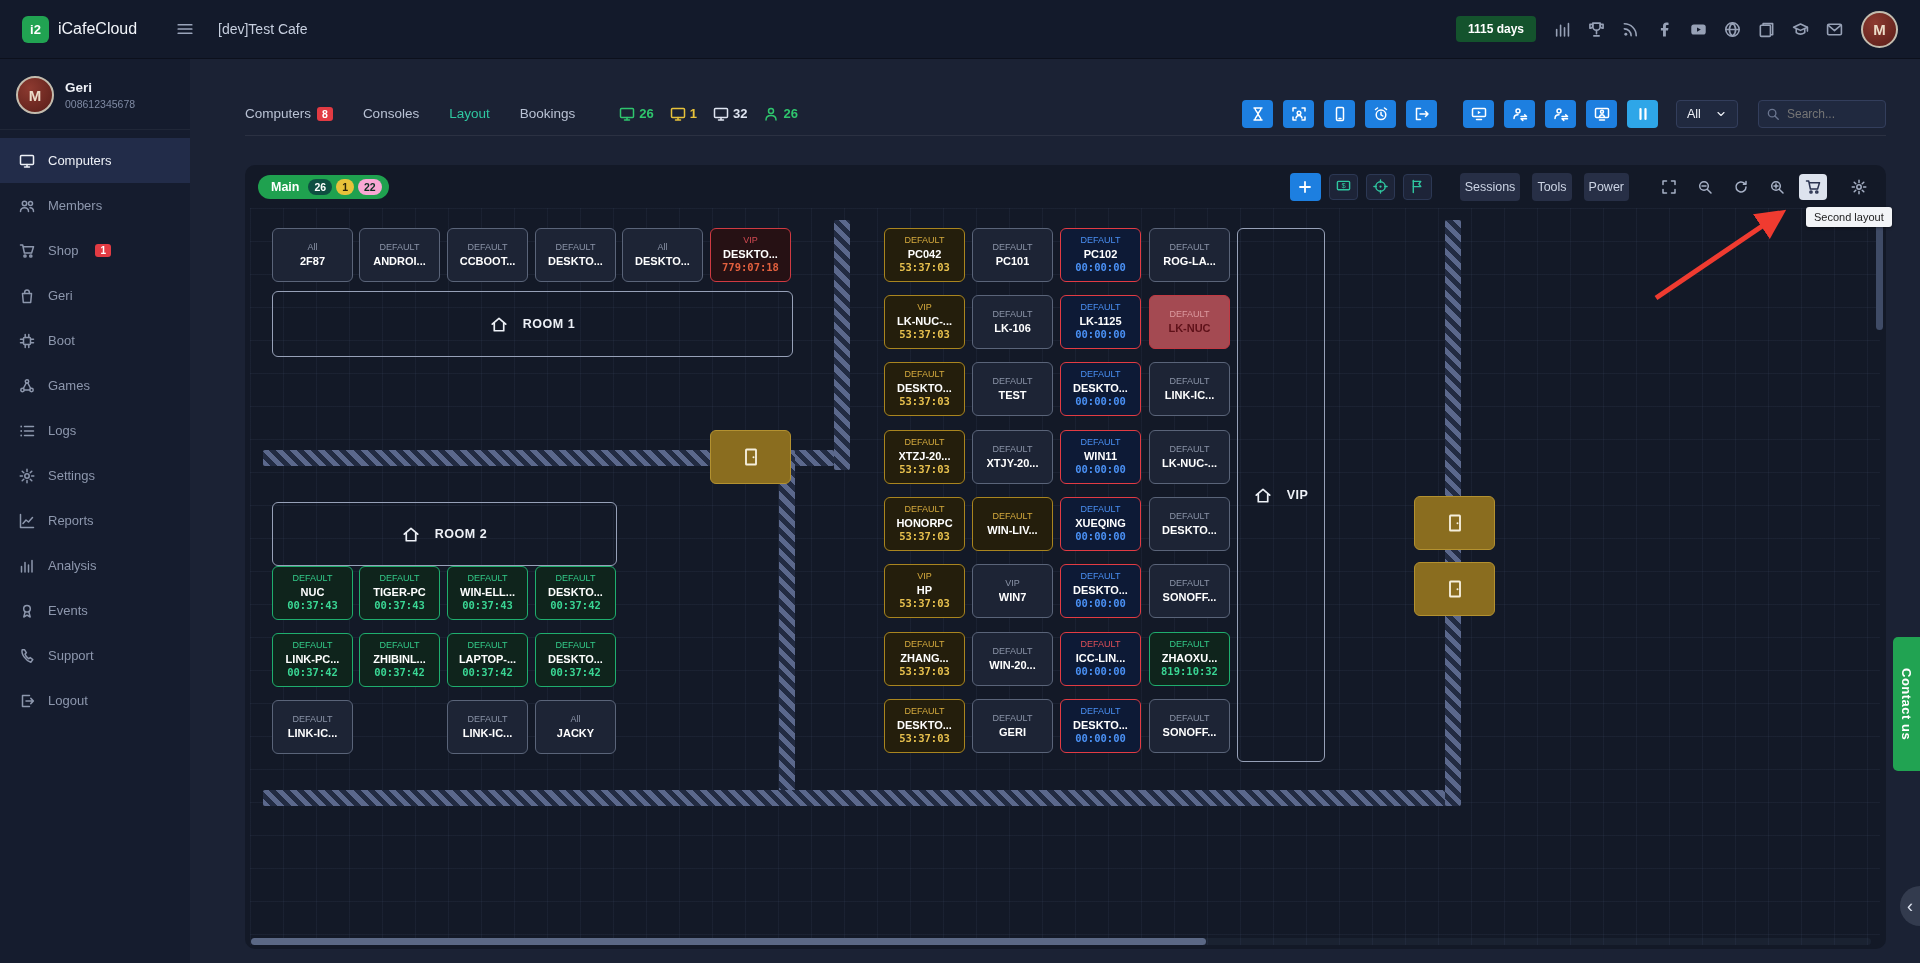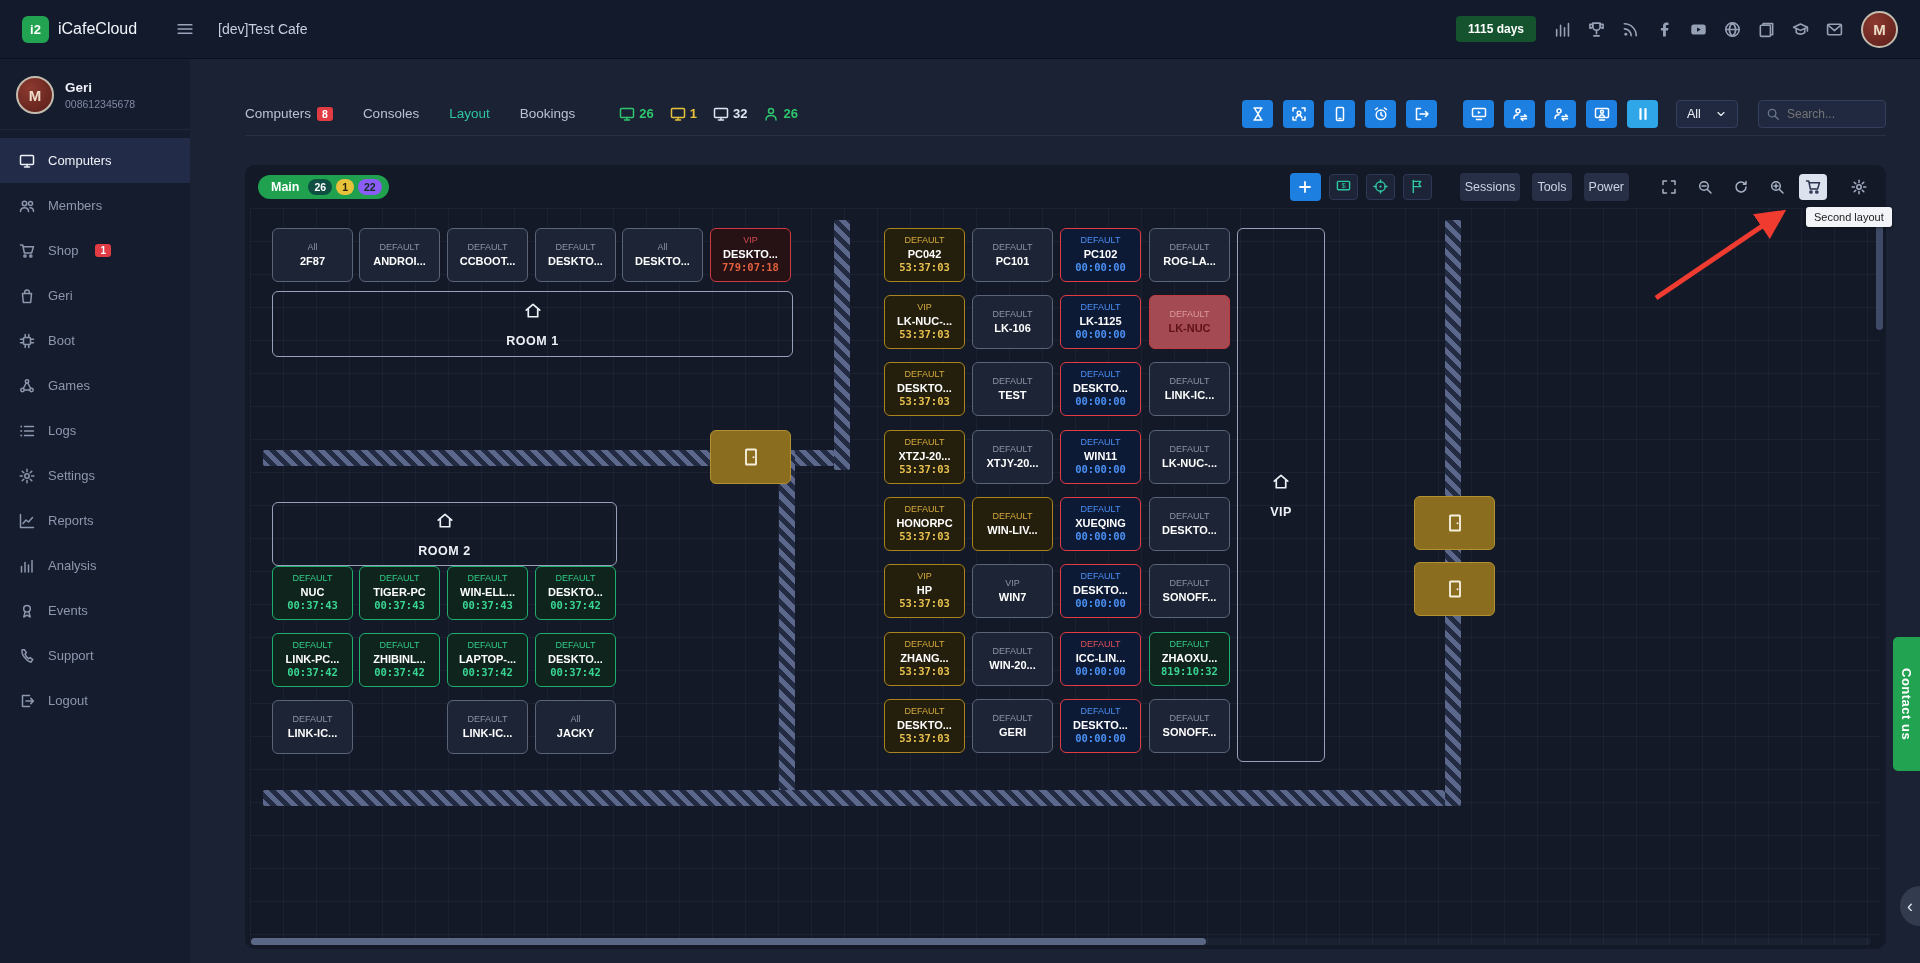--- a/index.html
+++ b/index.html
@@ -74,21 +74,21 @@
   .ibtn{width:28px;height:26px;background:transparent;border:none;color:#a7b1c6;display:flex;align-items:center;
         justify-content:center;border-radius:4px;cursor:pointer;padding:0}
   .ibtn.active{background:#dde3ee;color:#2a3350}
   .gear-gap{margin-left:10px}
 
   .canvas{position:absolute;left:5px;top:43px;width:1630px;height:737px;
           background-image:linear-gradient(rgba(125,148,192,.07) 1px,transparent 1px),
                            linear-gradient(90deg,rgba(125,148,192,.07) 1px,transparent 1px);
           background-size:33px 33px}
   .wall{position:absolute;background:repeating-linear-gradient(45deg,#5b688c 0 5px,#222b42 5px 10px);border-radius:2px}
-  .room{position:absolute;border:1px solid #97a1b8;border-radius:6px;display:flex;flex-direction:column;
+  .room{position:absolute;border:1px solid #97a1b8;border-radius:6px;display:flex;flex-direction:row;
         align-items:center;justify-content:center;gap:15px;color:#eef1f7}
   .room-label{font-size:12.5px;font-weight:700;letter-spacing:.5px}
   .door{position:absolute;width:81px;height:54px;border-radius:6px;background:#8a6d1f;border:1px solid #b39130;
         display:flex;align-items:center;justify-content:center;color:#f5efdc;cursor:pointer;box-sizing:border-box}
 
   .tile{position:absolute;width:81px;height:54px;border-radius:6px;border:1px solid #5a6479;background:#1d2435;
         display:flex;flex-direction:column;align-items:center;justify-content:center;cursor:pointer;
         line-height:1.3;box-sizing:border-box}
   .tile .tag{font-size:9px;color:#8b94a8}
   .tile .name{font-size:11px;font-weight:700;color:#fff;max-width:74px;white-space:nowrap;overflow:hidden}
@@ -433,21 +433,21 @@
     </div>
   </div>
 
   <div class="panel">
     <div class="panel-head">
       <div class="main-pill">
         <span>Main</span>
         <span id="pill-chips" style="display:flex;gap:4px;margin-left:4px">
             <span class="chip" style="background:#0e4f41;color:#ffffff">26</span>
             <span class="chip" style="background:#e8c23a;color:#2b2508">1</span>
-            <span class="chip" style="background:#8b5cf6;color:#0b2e20">22</span>
+            <span class="chip" style="background:#f9a8d4;color:#0b2e20">22</span>
           </span>
       </div>
       <div class="head-right" id="head-right">
           <button class="blue-btn">
             <svg width="16" height="16" viewBox="0 0 16 16" fill="none" stroke="currentColor" stroke-width="1.5" stroke-linecap="round" stroke-linejoin="round">
               <path d="M8 3v10M3 8h10" stroke-width="1.8"></path>
             </svg>
           </button>
           <button class="mini-btn">
             <svg width="15" height="15" viewBox="0 0 16 16" fill="none" stroke="currentColor" stroke-width="1.5" stroke-linecap="round" stroke-linejoin="round">

